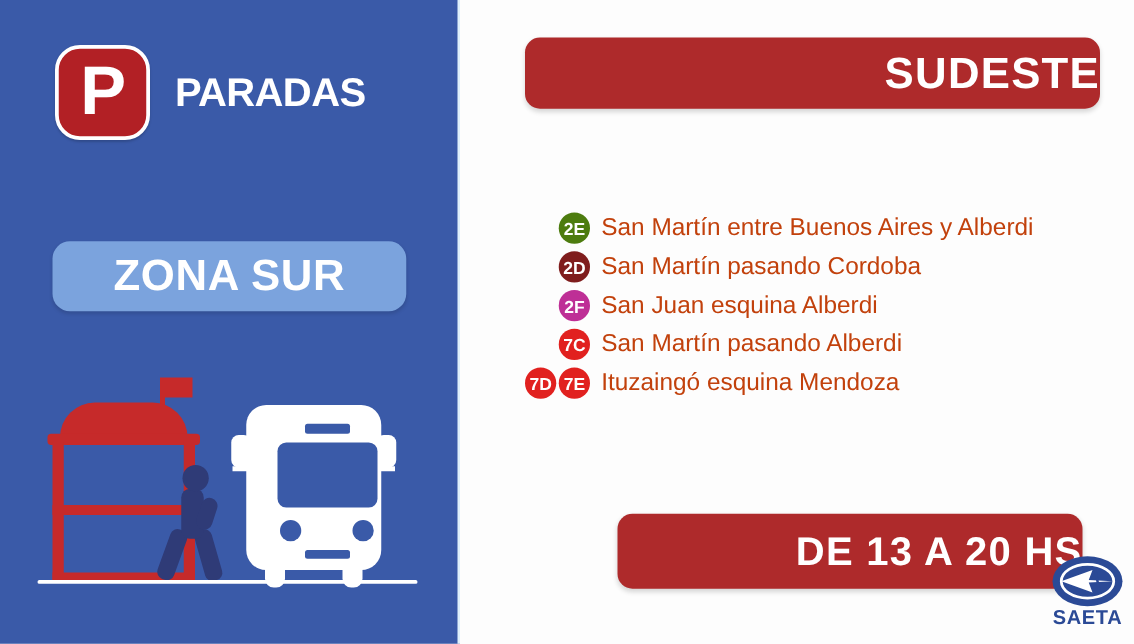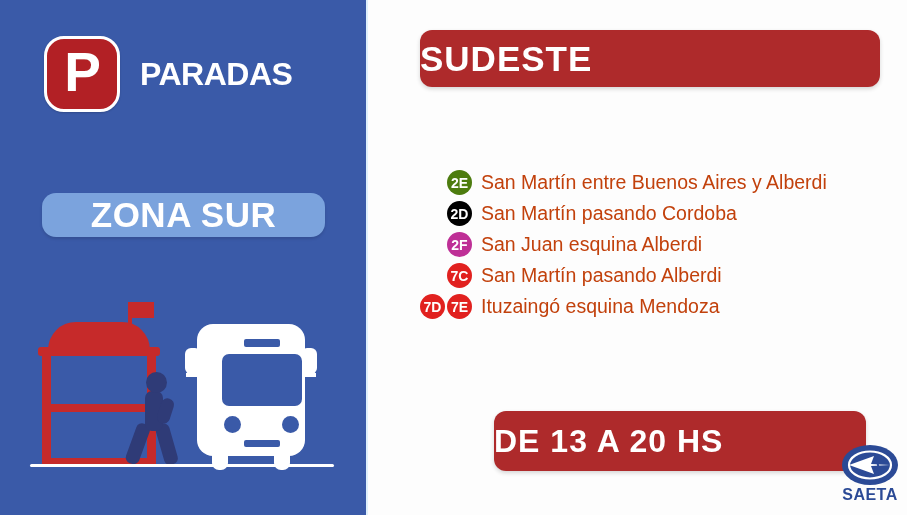--- a/index.html
+++ b/index.html
@@ -31,21 +31,21 @@
     color:#ffffff;font-size:55px;font-weight:bold;line-height:1;
     letter-spacing:-1px;margin-top:-3px;
   }
   .brand-word{
     margin-left:20px;color:#ffffff;font-size:32px;font-weight:bold;
     letter-spacing:-0.5px;line-height:1;
   }
 
   
   .zona-pill{
-    position:absolute;left:42px;top:193px;width:283px;height:44px;
+    position:absolute;left:42px;top:193px;width:283px;height:56px;
     background:#7ba3dd;border-radius:14px;
     display:flex;align-items:center;justify-content:center;
     box-shadow:0 2px 3px rgba(0,0,0,.12);
   }
   .zona-pill span{
     color:#ffffff;font-size:35px;font-weight:bold;letter-spacing:0.5px;
   }
 
   
   .scene{position:absolute;left:0;top:300px;width:368px;height:190px;}
@@ -93,21 +93,21 @@
   .mirror-l{position:absolute;left:-1px;top:30px;width:16px;height:26px;background:#ffffff;border-radius:6px;}
   .mirror-l-arm{position:absolute;left:0px;top:55px;width:16px;height:4px;background:#ffffff;}
   .mirror-r{position:absolute;left:115px;top:30px;width:16px;height:26px;background:#ffffff;border-radius:6px;}
   .mirror-r-arm{position:absolute;left:114px;top:55px;width:16px;height:4px;background:#ffffff;}
 
   
   .right-panel{position:absolute;left:368px;top:0;width:539px;height:515px;background:#fdfdfd;}
 
   .banner{
     position:absolute;background:#ae2a2b;border-radius:12px;
-    display:flex;align-items:center;justify-content:flex-start;
+    display:flex;align-items:center;justify-content:flex-end;
     box-shadow:0 2px 4px rgba(0,0,0,.16);
   }
   .banner span{color:#ffffff;font-weight:bold;letter-spacing:1px;}
   .banner-top{left:52px;top:30px;width:460px;height:57px;}
   .banner-top span{font-size:35px;}
   .banner-bottom{left:126px;top:411px;width:372px;height:60px;}
   .banner-bottom span{font-size:32px;}
 
   
   .stops{position:absolute;left:48px;top:167px;width:490px;}
@@ -199,21 +199,21 @@
 
     <div class="stops" id="stops-list">
         <div class="stop-row">
           <div class="badges">
             <div class="badge" style="background: #4d7c0f;">2E</div>
           </div>
           <div class="stop-name">San Martín entre Buenos Aires y Alberdi</div>
         </div>
         <div class="stop-row">
           <div class="badges">
-            <div class="badge" style="background: #000000;">2D</div>
+            <div class="badge" style="background: #7f1d1d;">2D</div>
           </div>
           <div class="stop-name">San Martín pasando Cordoba</div>
         </div>
         <div class="stop-row">
           <div class="badges">
             <div class="badge" style="background: rgb(190, 47, 150);">2F</div>
           </div>
           <div class="stop-name">San Juan esquina Alberdi</div>
         </div>
         <div class="stop-row">

